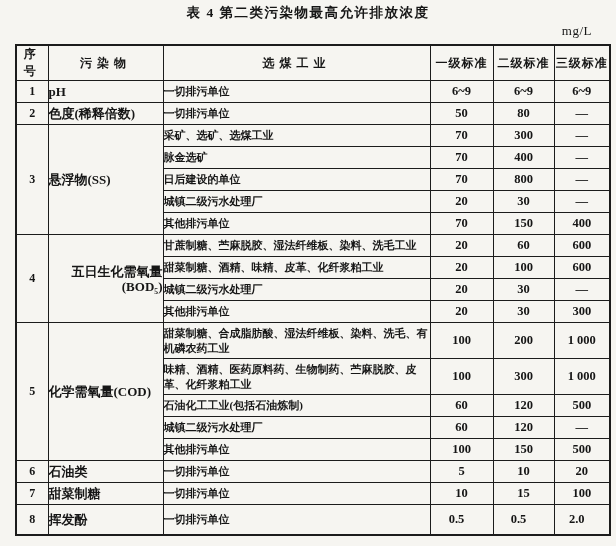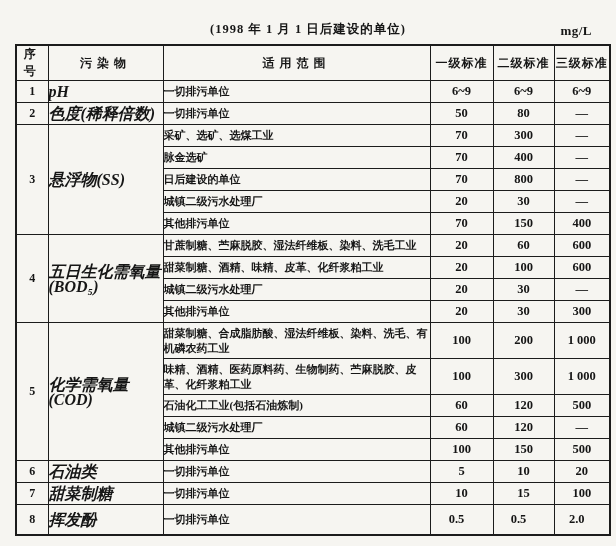--- a/index.html
+++ b/index.html
@@ -15,21 +15,21 @@
   .doc-title {
     position:absolute; top:4px; left:0; width:100%;
     text-align:center; font-size:13.5px; letter-spacing:1.5px;
   }
   .doc-subtitle {
     position:absolute; top:21px; left:0; width:100%;
     text-align:center; font-size:12.5px; letter-spacing:1px;
   }
   .doc-unit {
     position:absolute; top:23px; right:24px;
-    font-size:13px; font-weight:700; letter-spacing:.5px;margin-left:12px;
+    font-size:13px; font-weight:400; letter-spacing:.5px;margin-left:12px;
   }
   table.std {
     position:absolute; left:15px; top:44px;
     width:594px;
     border-collapse:collapse; table-layout:fixed;
     border:2px solid #1c1c1c;
   }
   .std th, .std td {
     border:1px solid #1c1c1c;
     padding:0;
@@ -37,51 +37,51 @@
     font-weight:700;
     overflow:hidden;
   }
   .std th { font-size:12px; height:28px; text-align:center; }
   .th-wide   { letter-spacing:5px; }
   .th-narrow { letter-spacing:1px; }
   tr.h-s    { height:22px; }
   tr.h-d    { height:36px; }
   tr.h-last { height:30px; }
   .c-no    { text-align:center; font-size:12px; }
-  .c-pol   { text-align:left; padding-left:6px; font-size:16px;font-style:italic; }
-  .c-pol.center { text-align:left; padding-left:0; }
+  .c-pol   { text-align:left; padding-left:6px; font-size:13px; }
+  .c-pol.center { text-align:right; padding-left:0; }
   .c-pol div { line-height:15px; }
   .c-scope {
     text-align:left; padding:1px 4px 1px 6px;
     font-size:11px; line-height:15px;margin-left:8px;
   }
   .c-val { text-align:center; font-size:12.5px; }
   tr.vals-right .c-val { padding-right:10px; }
 </style>
 </head>
 <body>
 
 <div class="page">
-  <div class="doc-subtitle">(1998 年 1 月 1 日后建设的单位)</div>
+  <div class="doc-title">表 4  第二类污染物最高允许排放浓度</div>
   <div class="doc-unit">mg/L</div>
 
   <table class="std">
     <colgroup>
       <col style="width:32px">
         <col style="width:115px">
         <col style="width:267px">
       <col style="width:63px">
         <col style="width:61px">
         <col style="width:56px">
     </colgroup>
     <thead>
       <tr>
           <th class="th-wide">序号</th>
           <th class="th-wide">污染物</th>
-          <th class="th-wide">适用范围</th>
+          <th class="th-wide">选煤工业</th>
           <th class="th-narrow">一级标准</th>
           <th class="th-narrow">二级标准</th>
           <th class="th-narrow">三级标准</th>
         </tr>
     </thead>
     <tbody>
         <tr class="h-s">
           <td rowspan="1" class="c-no">1</td>
           <td rowspan="1" class="c-pol">
             <div>pH</div>

